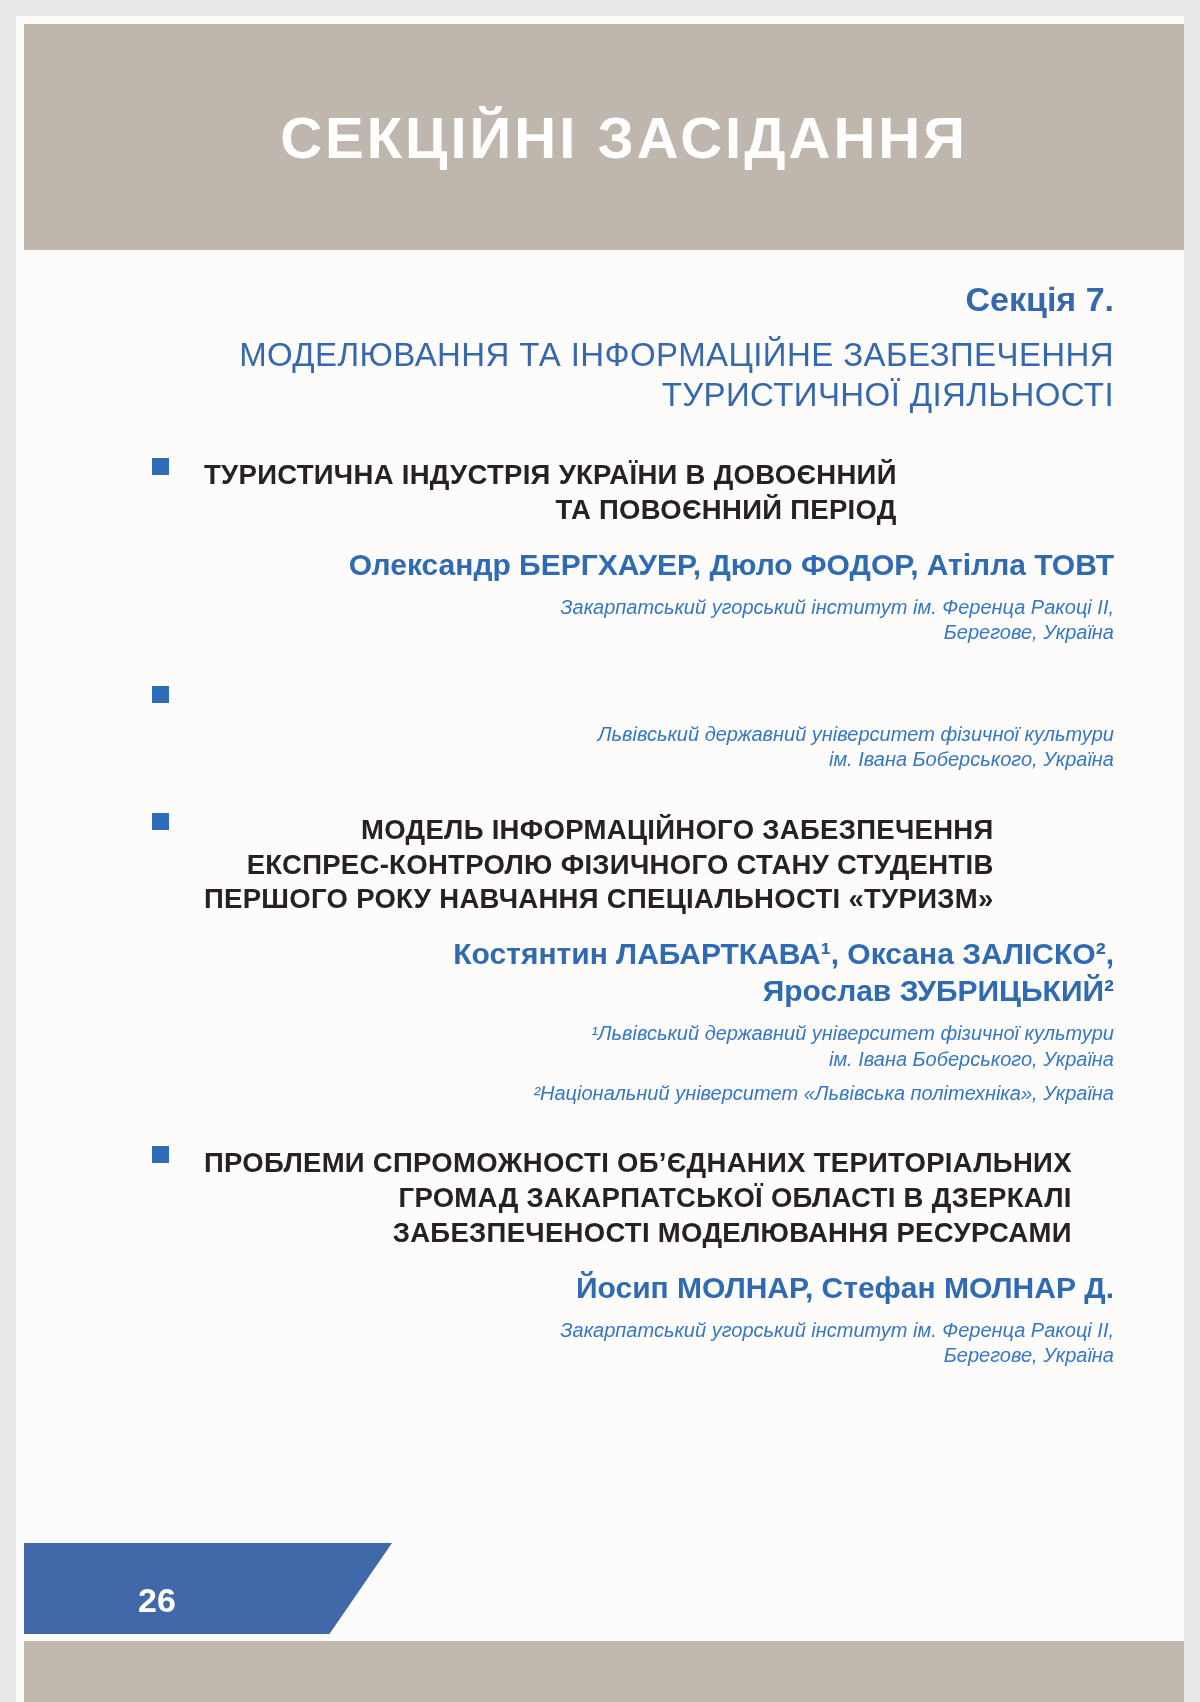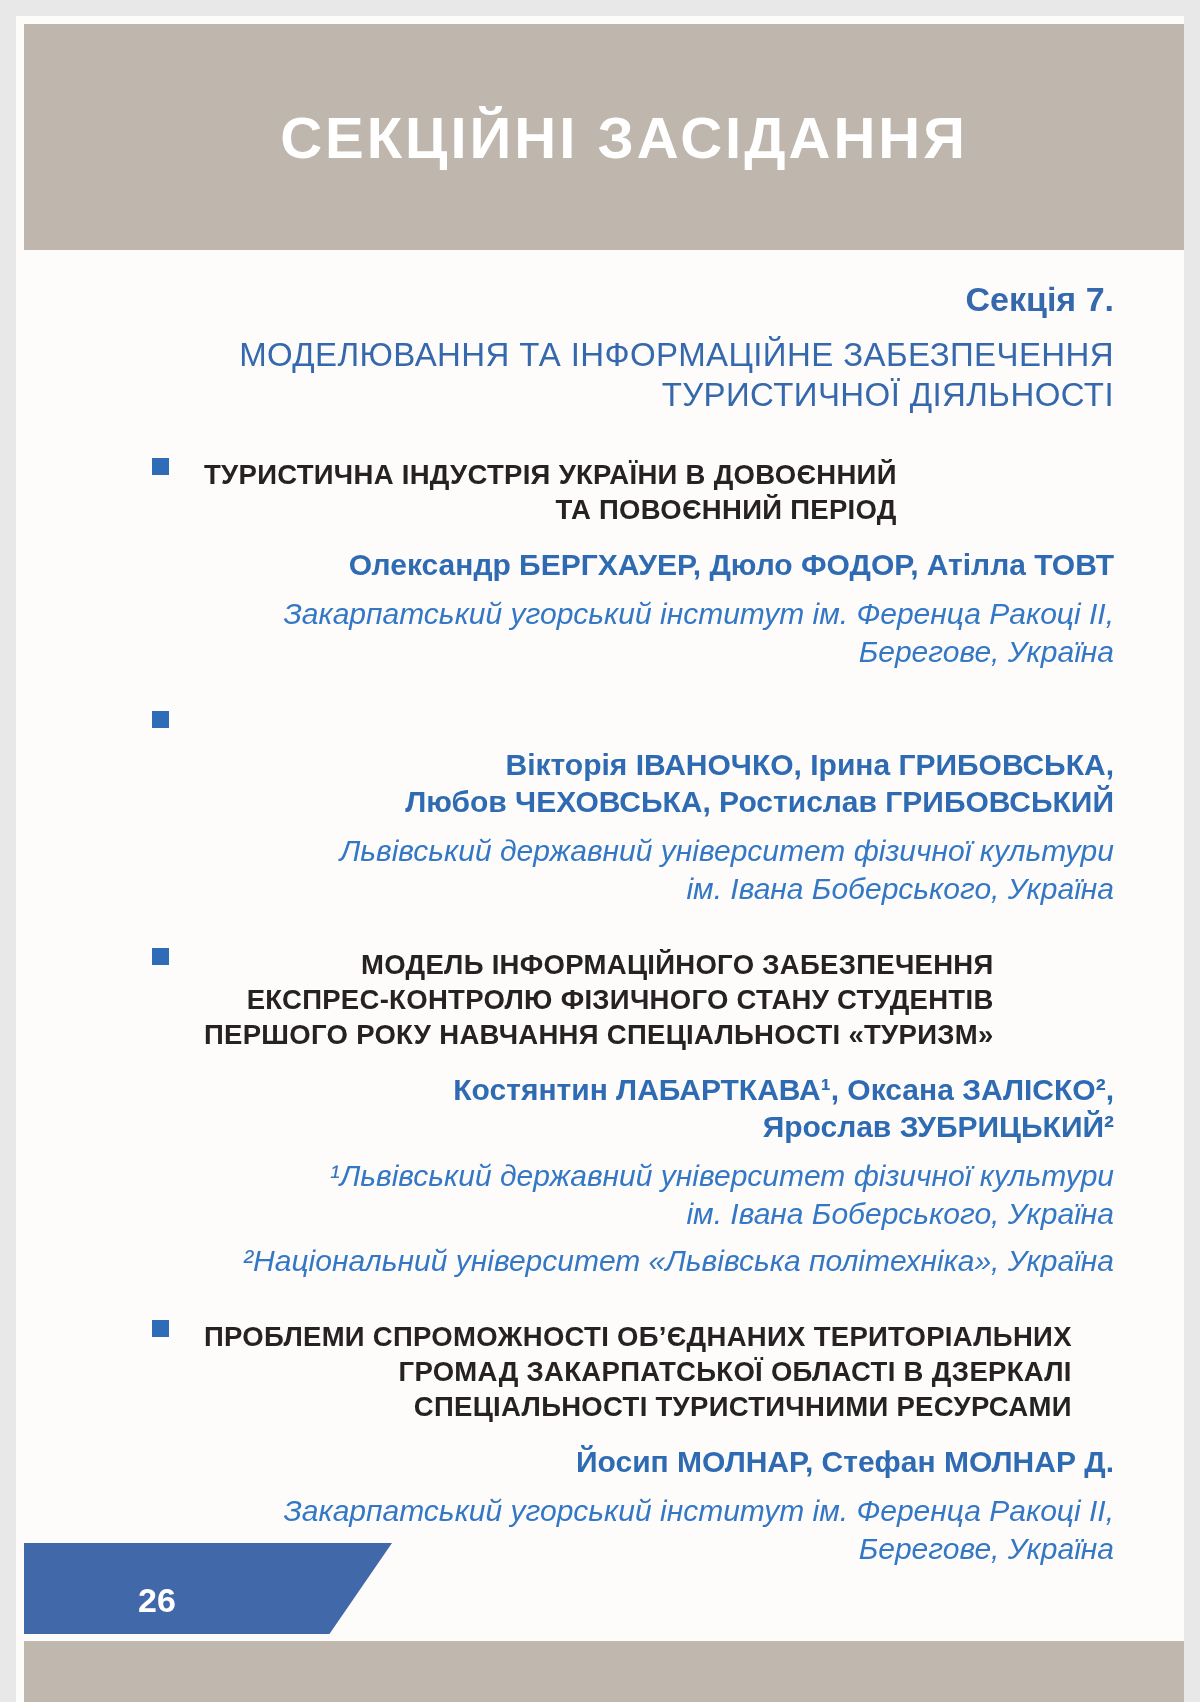--- a/index.html
+++ b/index.html
@@ -73,21 +73,21 @@
   .authors{
     margin:11px 0 0 44px;
     color:var(--authors-blue);
     font-size:30px;font-weight:bold;
     line-height:1.23;
     white-space:pre-line;
   }
   .affiliation{
     margin:11px 0 0 44px;
     color:var(--affiliation-blue);
-    font-size:30px;font-style:italic;
+    font-size:20px;font-style:italic;
     line-height:1.27;
     white-space:pre-line;
   }
   .affiliation + .affiliation{margin-top:9px;}
   .footer-gray{
     position:absolute;left:0;bottom:0;
     width:100%;height:69px;
     background:var(--footer-gray);
   }
   .footer-blue{
@@ -125,22 +125,20 @@
       </div>
       <div class="authors">Олександр БЕРГХАУЕР, Дюло ФОДОР, Атілла ТОВТ</div>
       <div class="affiliation">Закарпатський угорський інститут ім. Ференца Ракоці II,
 Берегове, Україна</div>
     </section>
 
     <section class="item">
       <div class="item-head">
         <span class="bullet"></span>
       </div>
-      <div class="authors">Вікторія ІВАНОЧКО, Ірина ГРИБОВСЬКА,
-Любов ЧЕХОВСЬКА, Ростислав ГРИБОВСЬКИЙ</div>
       <div class="affiliation">Львівський державний університет фізичної культури
 ім. Івана Боберського, Україна</div>
     </section>
 
     <section class="item">
       <div class="item-head">
         <span class="bullet"></span>
         <div class="item-title">МОДЕЛЬ ІНФОРМАЦІЙНОГО ЗАБЕЗПЕЧЕННЯ
 ЕКСПРЕС-КОНТРОЛЮ ФІЗИЧНОГО СТАНУ СТУДЕНТІВ
 ПЕРШОГО РОКУ НАВЧАННЯ СПЕЦІАЛЬНОСТІ «ТУРИЗМ»</div>
@@ -150,21 +148,21 @@
       <div class="affiliation">¹Львівський державний університет фізичної культури
 ім. Івана Боберського, Україна</div>
       <div class="affiliation">²Національний університет «Львівська політехніка», Україна</div>
     </section>
 
     <section class="item">
       <div class="item-head">
         <span class="bullet"></span>
         <div class="item-title">ПРОБЛЕМИ СПРОМОЖНОСТІ ОБ’ЄДНАНИХ ТЕРИТОРІАЛЬНИХ
 ГРОМАД ЗАКАРПАТСЬКОЇ ОБЛАСТІ В ДЗЕРКАЛІ
-СПЕЦІАЛЬНОСТІ ТУРИСТИЧНИМИ РЕСУРСАМИ</div>
+ЗАБЕЗПЕЧЕНОСТІ МОДЕЛЮВАННЯ РЕСУРСАМИ</div>
       </div>
       <div class="authors">Йосип МОЛНАР, Стефан МОЛНАР Д.</div>
       <div class="affiliation">Закарпатський угорський інститут ім. Ференца Ракоці II,
 Берегове, Україна</div>
     </section>
 
   </main>
 
   <div class="footer-gray"></div>
   <div class="footer-blue">

